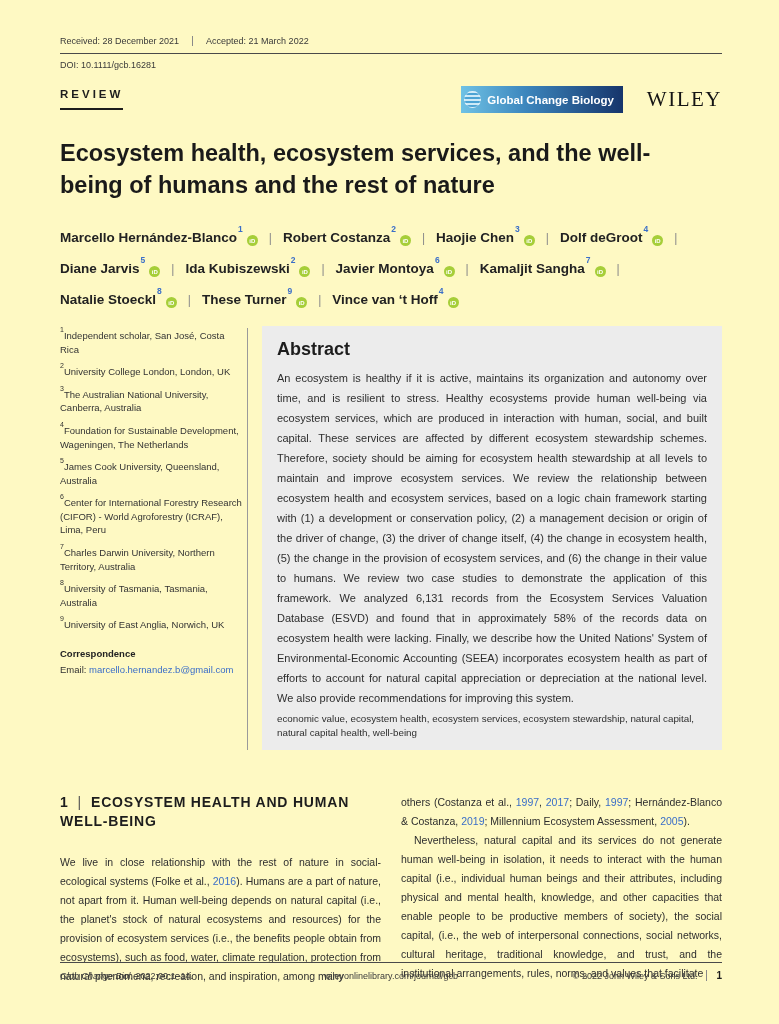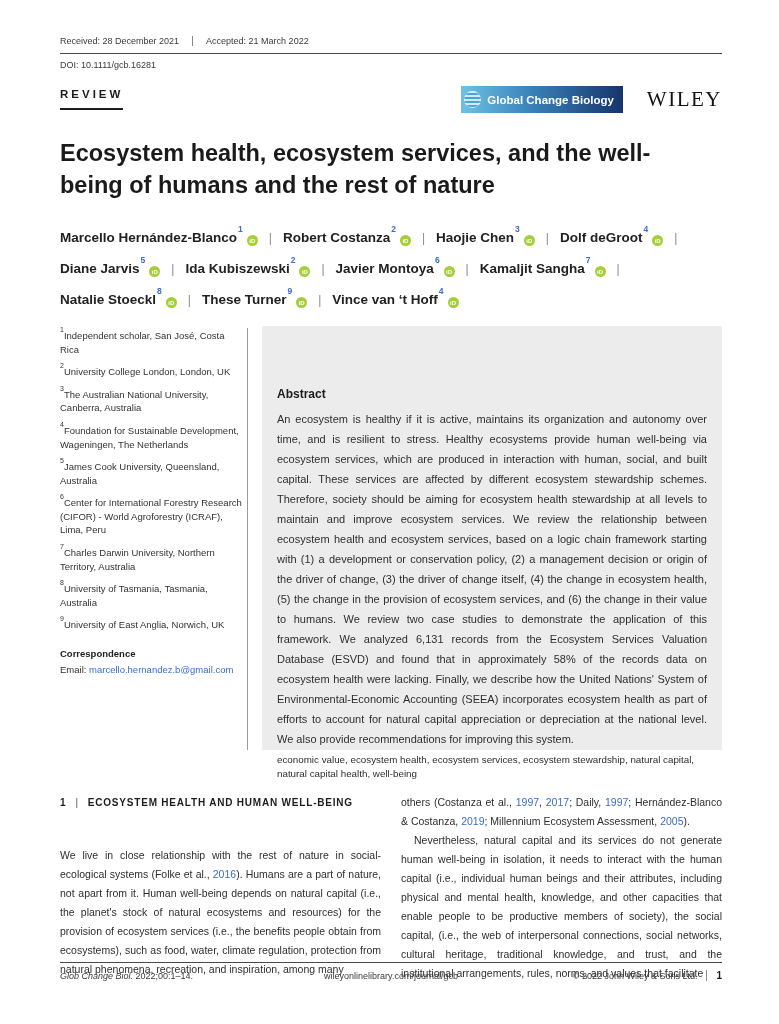--- a/index.html
+++ b/index.html
@@ -1,20 +1,20 @@
 <!DOCTYPE html>
 <html><head>
 <meta charset="utf-8">
 <style>
   * { margin:0; padding:0; box-sizing:border-box; }
   html,body { background:#9a9a9a; }
   body { font-family:"Liberation Sans", sans-serif; }
   .page {
     position:relative; width:779px; height:1024px; margin:0 auto;
-    background:#ffffff; color:#2b2b2b; overflow:hidden;
+    background:#fef9c3; color:#2b2b2b; overflow:hidden;
   }
 
   
   .top-meta { position:absolute; left:60px; top:36px; width:662px; }
   .dates-row {
     display:flex; align-items:center; font-size:9px; color:#3a3a3a;
     padding-bottom:7px; border-bottom:1px solid #4a4a4a;
   }
   .dates-row .accepted { border-left:1px solid #8a8a8a; padding-left:13px; margin-left:13px; }
   .doi-row { font-size:9px; color:#3a3a3a; margin-top:6px; }
@@ -63,31 +63,31 @@
   .correspondence .corr-heading { font-weight:bold; color:#222; margin-bottom:3px; }
   .email-link, .ref-link { color:#3a6ec8; text-decoration:none; }
 
   .v-divider { position:absolute; left:247px; top:328px; height:422px; width:1px; background:#9a9a9a; }
 
   
   .abstract-box {
     position:absolute; left:262px; top:326px; width:460px; height:424px;
     background:#ececec; padding:13px 15px 10px 15px;
   }
-  .abstract-heading { font-size:12px; font-weight:bold; color:#1d1d1d; margin-bottom:8px;margin-top:48px; }
+  .abstract-heading { font-size:18px; font-weight:bold; color:#1d1d1d; margin-bottom:8px; }
   .abstract-body { font-size:11px; line-height:20px; text-align:justify; color:#2e2e2e; }
   .keywords-heading { margin-top:12px; font-size:9px; font-weight:bold; letter-spacing:2px; color:#1d1d1d; }
   .keywords-body { margin-top:4px; font-size:9.8px; line-height:14px; color:#2e2e2e; }
 
   
   .body-area { position:absolute; left:60px; top:793px; width:662px; display:flex; gap:20px; }
   .col { width:321px; }
   .section-heading {
-    font-size:10px; font-weight:bold; letter-spacing:0.8px; line-height:19px;
-    color:#1d1d1d; margin-bottom:34px;
+    font-size:14px; font-weight:bold; letter-spacing:0.8px; line-height:19px;
+    color:#1d1d1d; margin-bottom:22px;
   }
   .sec-pipe { margin:0 9px; font-weight:normal; color:#555; }
   .body-para { font-size:10.5px; line-height:19px; text-align:justify; color:#2e2e2e; }
   .para-indent { text-indent:13px; }
 
   
   .footer {
     position:absolute; left:60px; top:962px; width:662px;
     border-top:1px solid #4a4a4a; padding-top:7px;
     display:flex; align-items:flex-end; font-size:9px; color:#3a3a3a;

